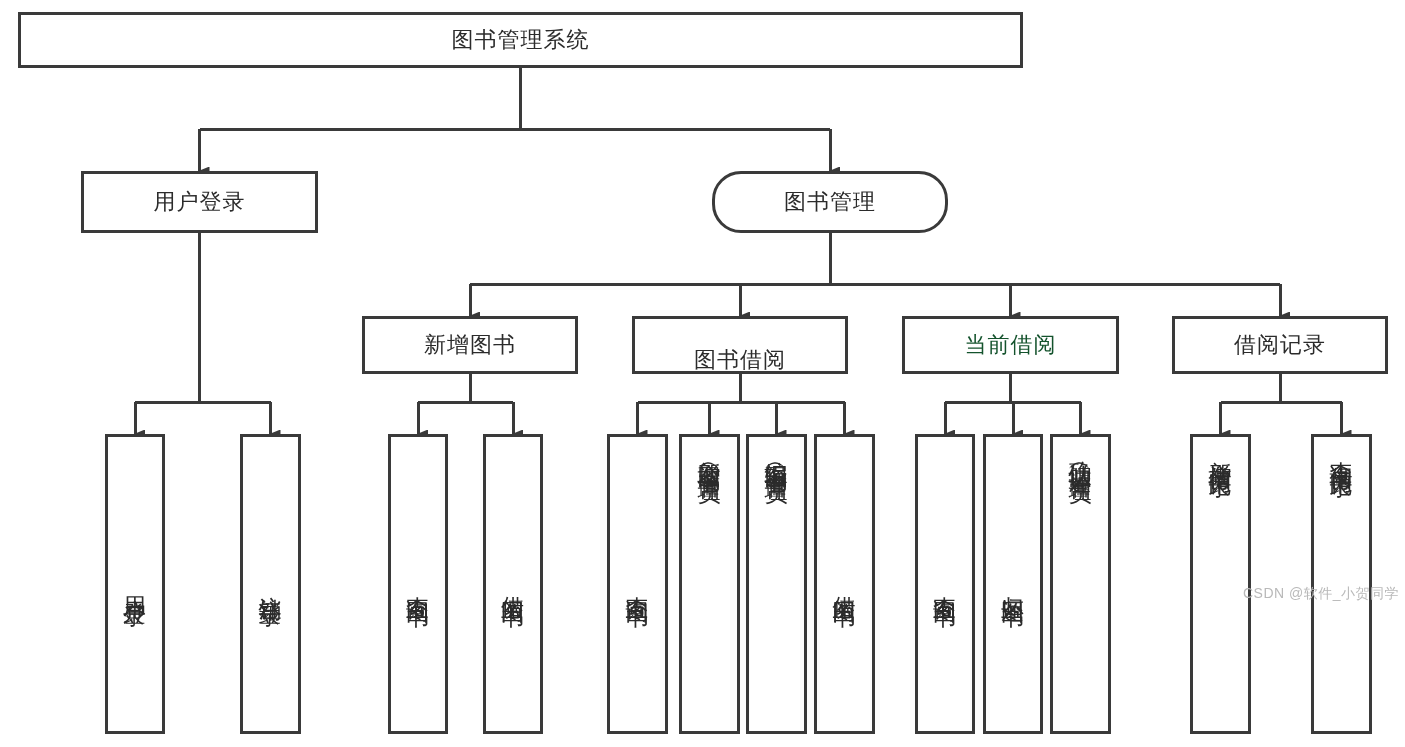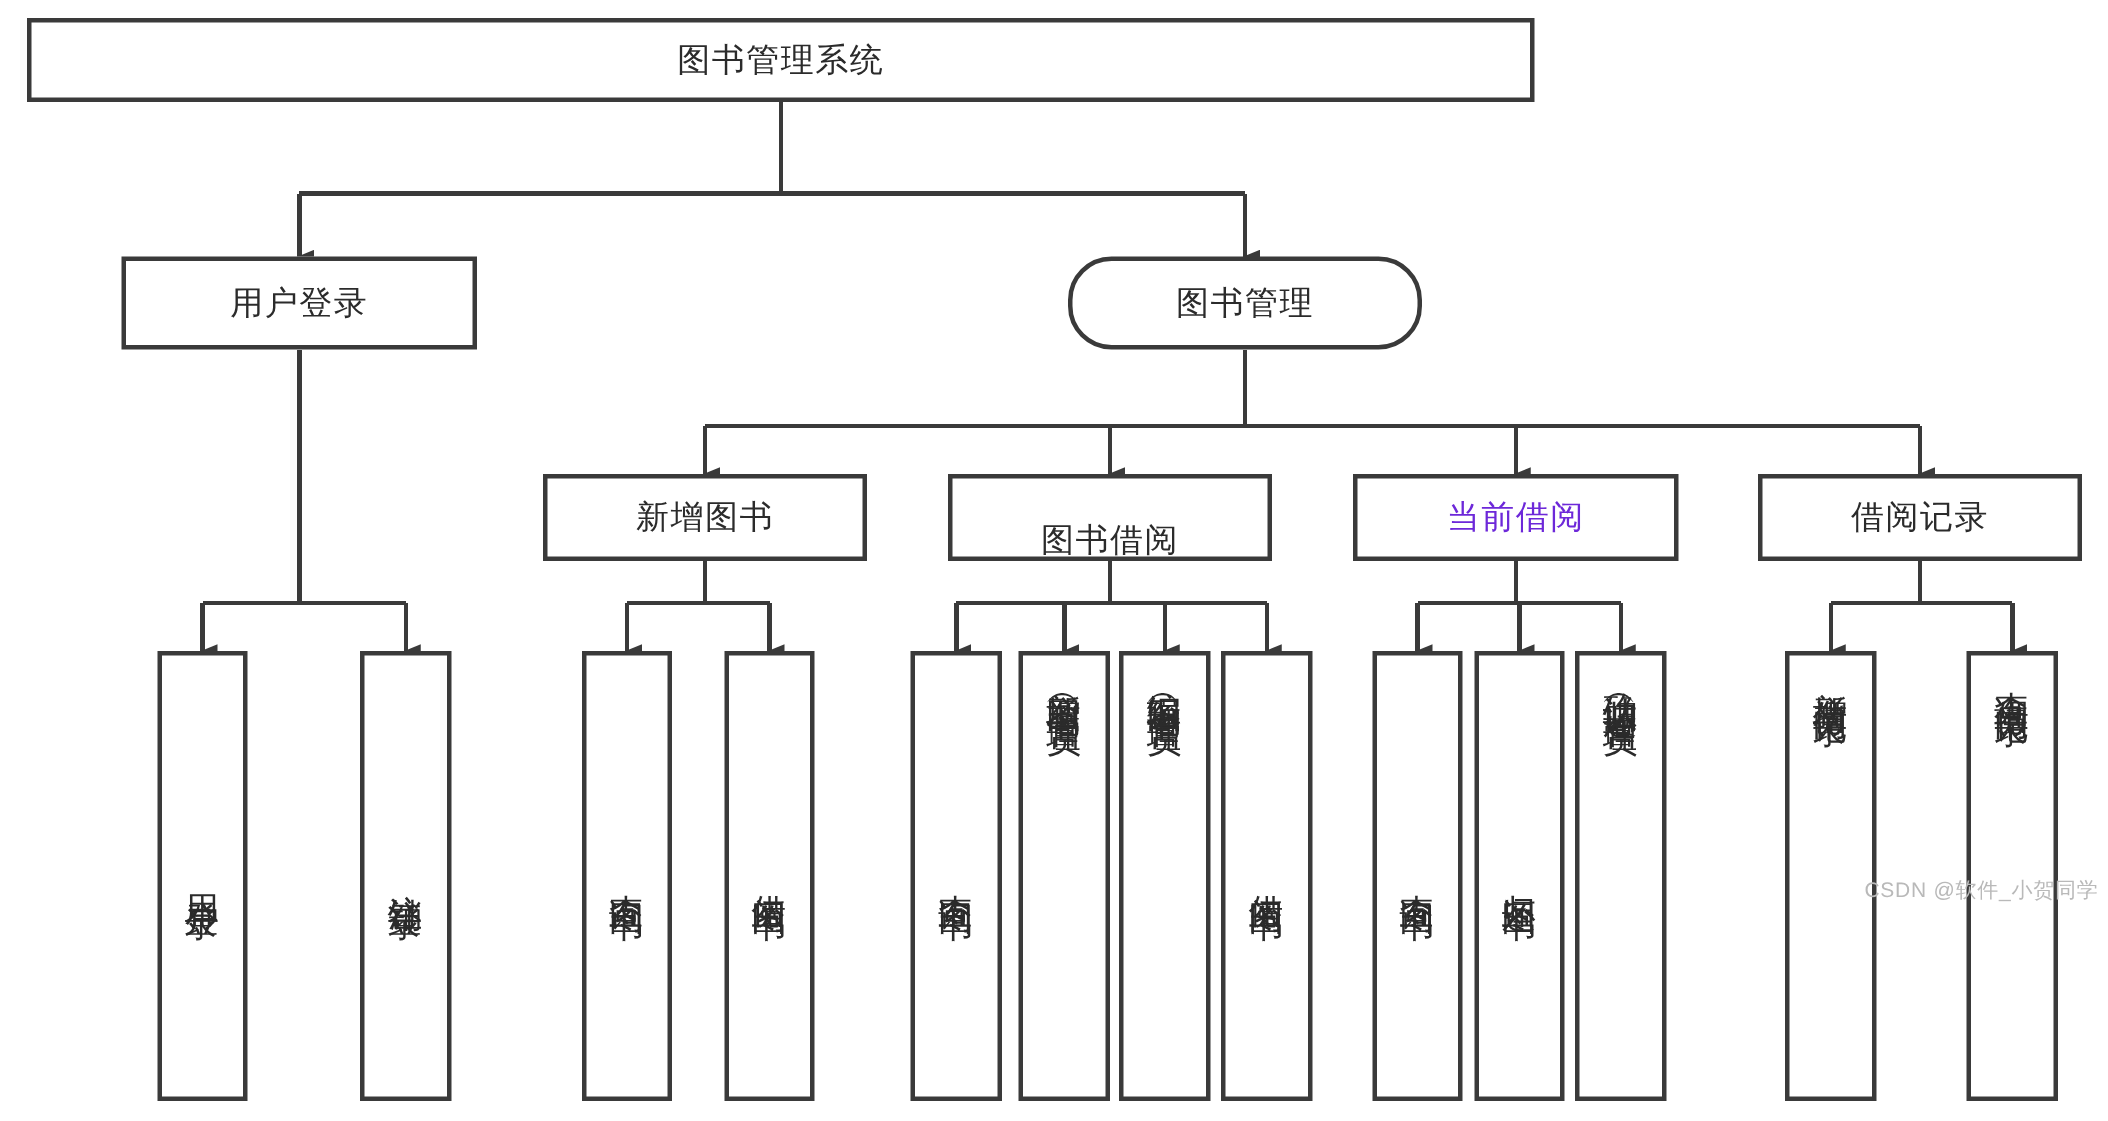--- a/index.html
+++ b/index.html
@@ -77,21 +77,21 @@
       <div class="node" style="left: 712px; top: 171px; width: 236px; height: 62px; border-color: rgb(58, 58, 58); background: rgb(255, 255, 255); border-radius: 29px;">
         <span class="node-label" style="color: rgb(43, 43, 43);">图书管理</span>
       </div>
       <div class="node" style="left: 362px; top: 316px; width: 216px; height: 58px; border-color: rgb(58, 58, 58); background: rgb(255, 255, 255);">
         <span class="node-label" style="color: rgb(43, 43, 43);">新增图书</span>
       </div>
       <div class="node" style="left: 632px; top: 316px; width: 216px; height: 58px; border-color: rgb(58, 58, 58); background: rgb(255, 255, 255);">
         <span class="node-label" style="color: rgb(43, 43, 43); margin-top: 31px;">图书借阅</span>
       </div>
       <div class="node" style="left: 902px; top: 316px; width: 217px; height: 58px; border-color: rgb(58, 58, 58); background: rgb(255, 255, 255);">
-        <span class="node-label" style="color: #6d28d9;">当前借阅</span>
+        <span class="node-label" style="color: #14532d;">当前借阅</span>
       </div>
       <div class="node" style="left: 1172px; top: 316px; width: 216px; height: 58px; border-color: rgb(58, 58, 58); background: rgb(255, 255, 255);">
         <span class="node-label" style="color: rgb(43, 43, 43);">借阅记录</span>
       </div>
       <div class="node leaf short" style="left: 105px; top: 434px; width: 60px; height: 300px; border-color: rgb(58, 58, 58); background: rgb(255, 255, 255);">
         <span class="node-label" style="color: rgb(43, 43, 43);">用户登录</span>
       </div>
       <div class="node leaf short" style="left: 240px; top: 434px; width: 61px; height: 300px; border-color: rgb(58, 58, 58); background: rgb(255, 255, 255);">
         <span class="node-label" style="color: rgb(43, 43, 43);">注销登录</span>
       </div>

